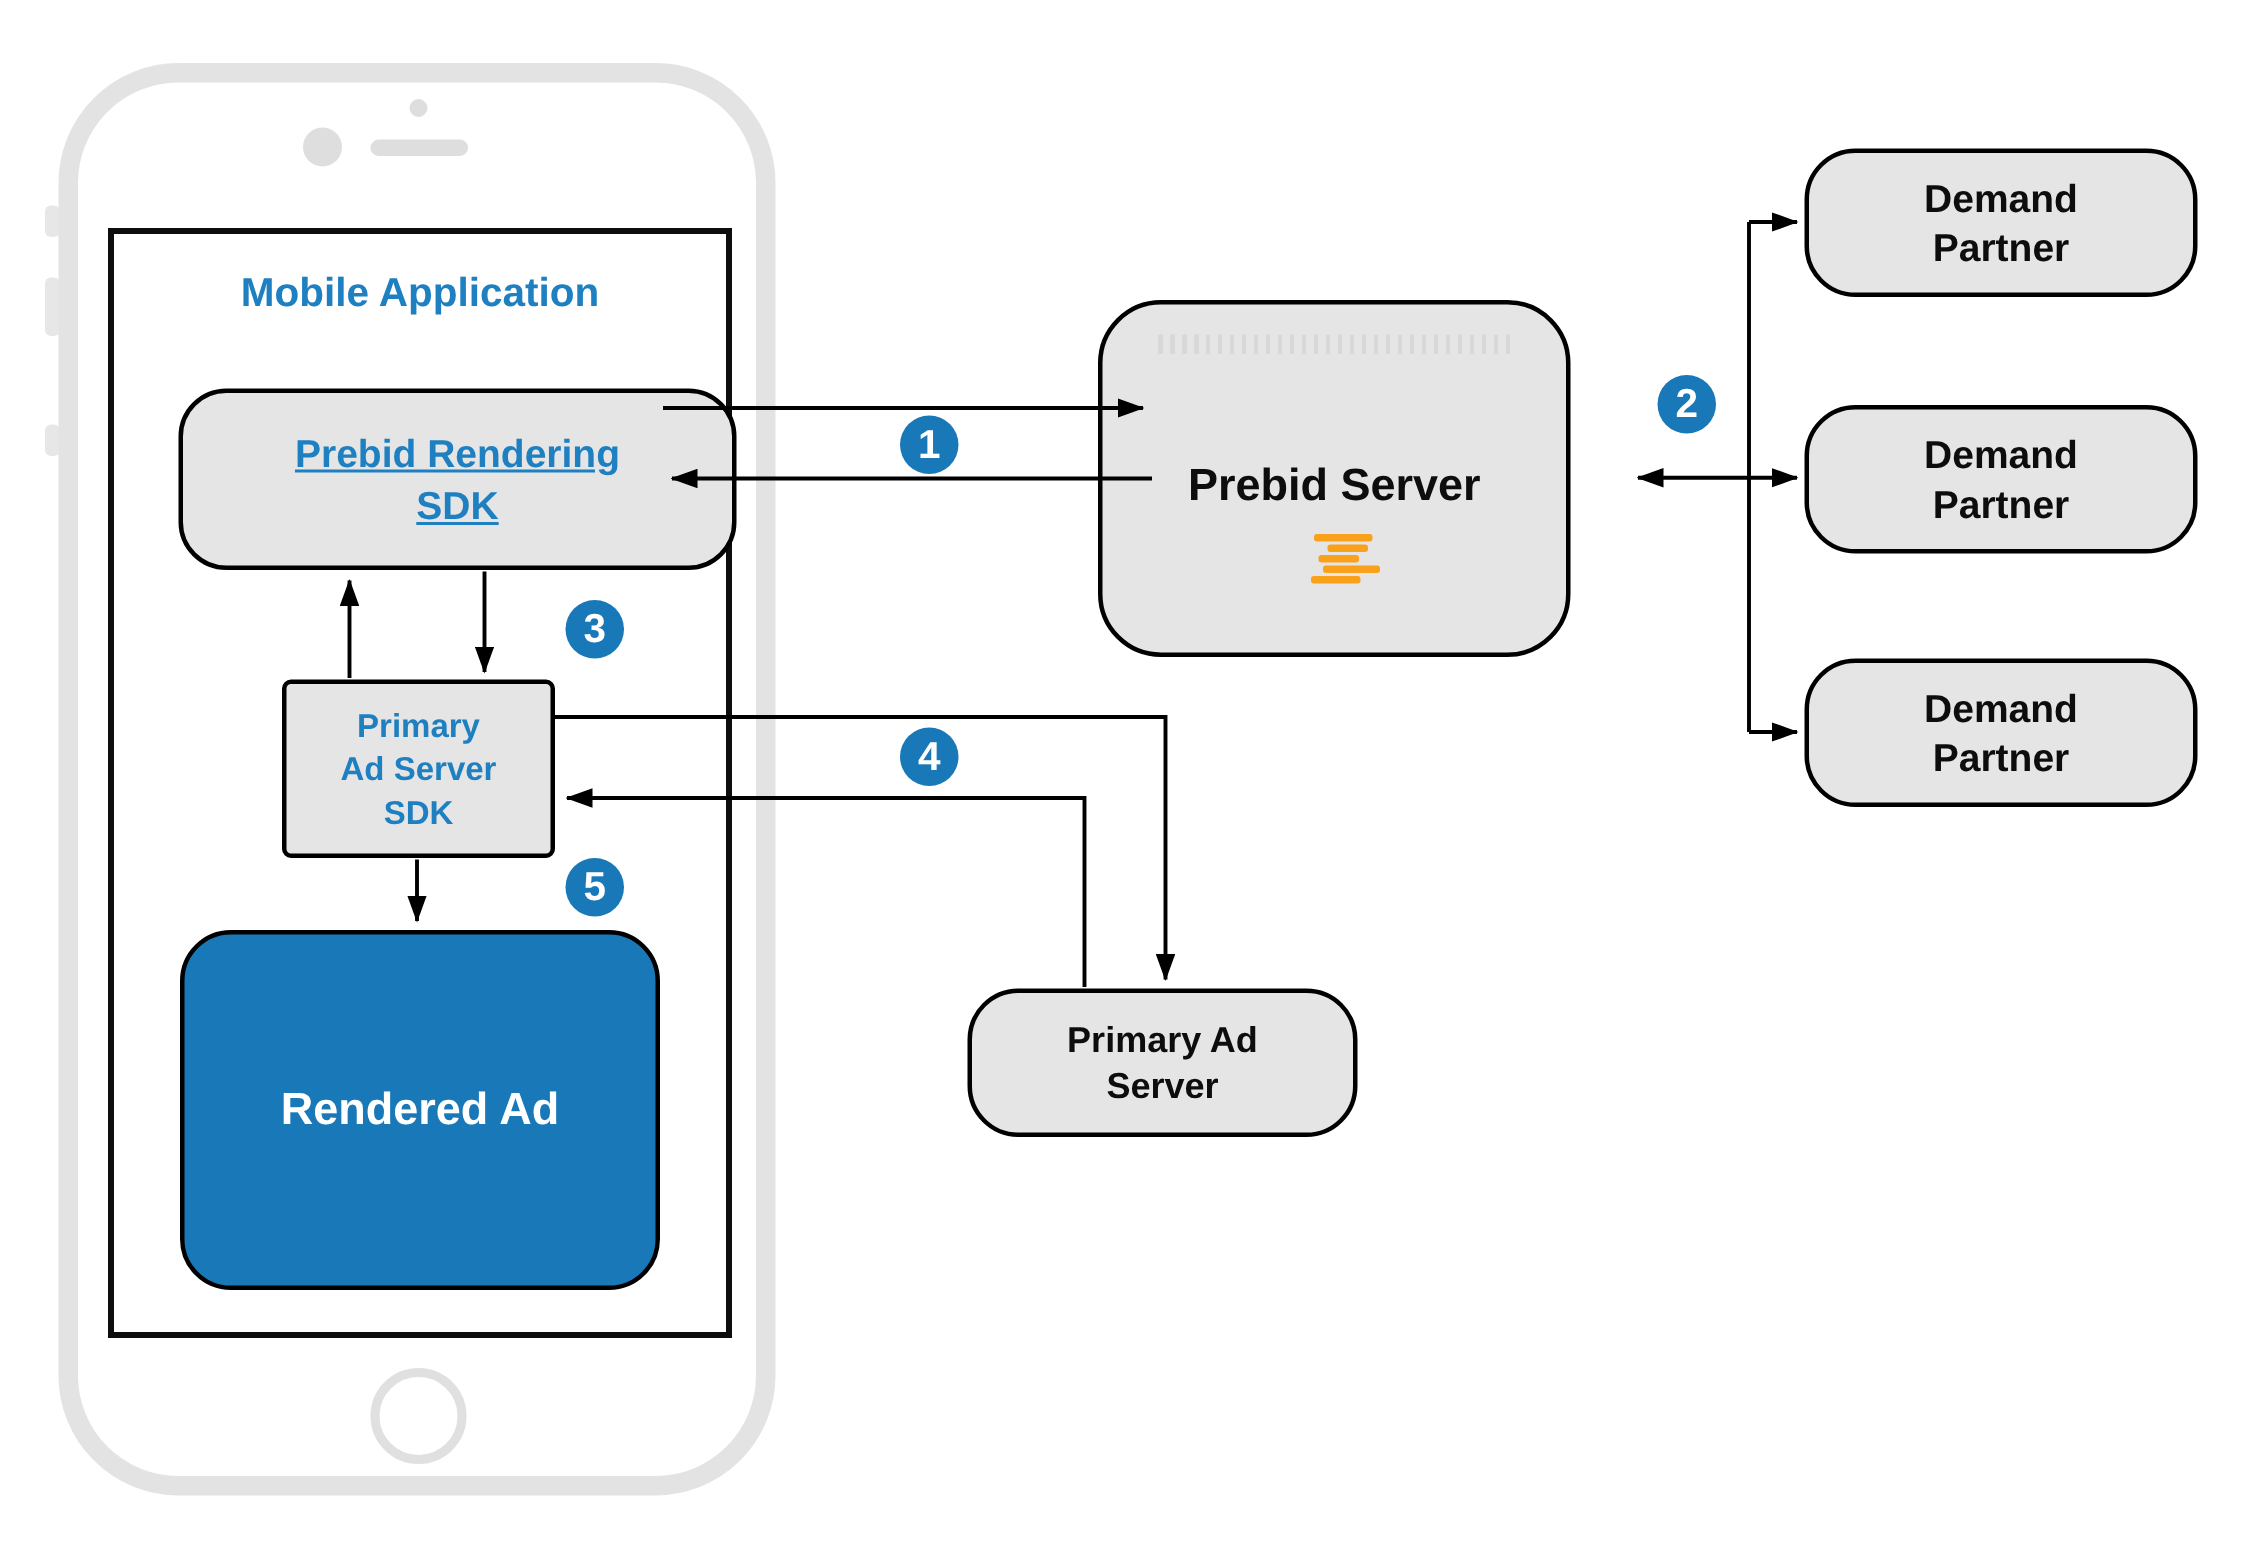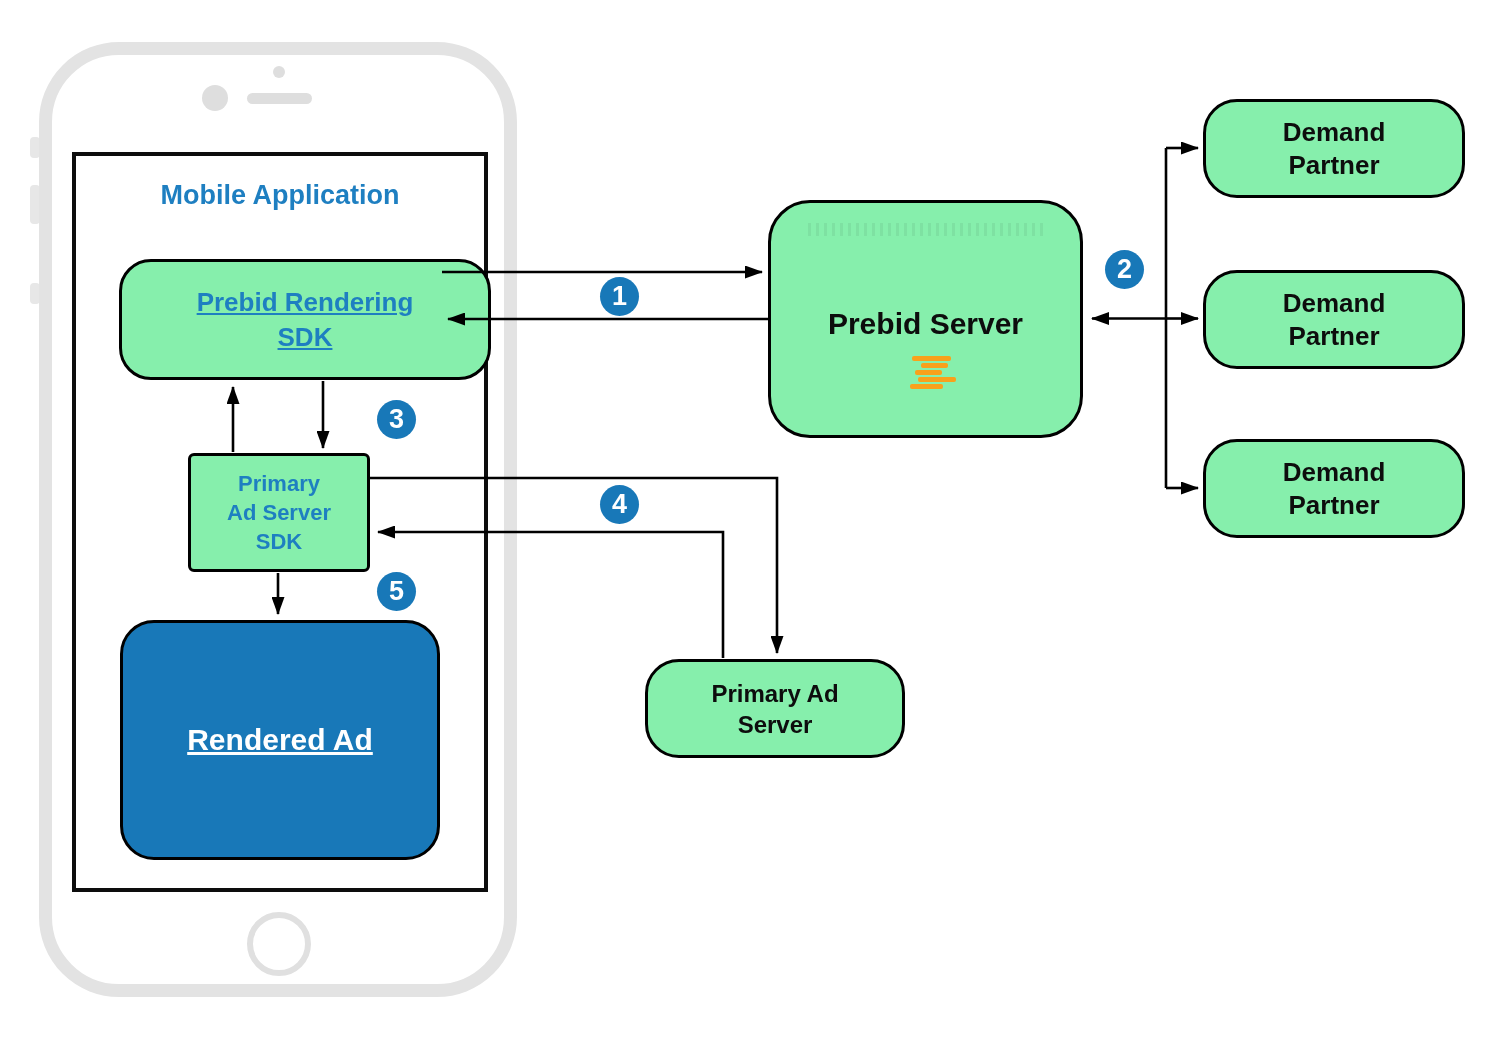--- a/index.html
+++ b/index.html
@@ -29,31 +29,31 @@
     position:absolute;left:72px;top:152px;width:416px;height:740px;
     box-sizing:border-box;border:4px solid #0d0d0d;background:#fff;
   }
   .app-title{
     margin-top:24px;text-align:center;
     font-size:27px;font-weight:bold;color:var(--accent-blue,#1e7fc1);
   }
   
   .box{
     position:absolute;box-sizing:border-box;
-    border:3px solid #000;border-radius:34px;background:#86efac;
+    border:3px solid #000;border-radius:34px;background:#e5e5e5;
     display:flex;align-items:center;justify-content:center;
     text-align:center;font-weight:bold;white-space:pre-line;
   }
   .sdk-box{left:119px;top:259px;width:372px;height:121px;border-radius:32px;
            font-size:26px;line-height:35px;color:var(--accent-blue,#1e7fc1);text-decoration:underline;}
   .psdk-box{left:188px;top:453px;width:182px;height:119px;border-radius:6px;
            font-size:22px;line-height:29px;color:var(--accent-blue,#1e7fc1);}
   .rendered-box{left:120px;top:620px;width:320px;height:240px;border-radius:34px;
-           background:var(--fill-blue,#1878b8);color:#fff;font-size:30px;text-decoration:underline;}
-  .pserver-box{left:768px;top:200px;width:315px;height:238px;border-radius:42px;color:#0d0d0d;}
+           background:var(--fill-blue,#1878b8);color:#fff;font-size:30px;}
+  .pserver-box{left:732px;top:200px;width:315px;height:238px;border-radius:42px;color:#0d0d0d;}
   .pserver-title{position:absolute;left:0;right:0;top:104px;text-align:center;
            font-size:30px;font-weight:bold;color:#0d0d0d;}
   .pas-box{left:645px;top:659px;width:260px;height:99px;
            font-size:24px;line-height:31px;color:#0d0d0d;}
   .dp-box{left:1203px;width:262px;height:99px;
            font-size:26px;line-height:33px;color:#0d0d0d;}
   .dp1{top:99px;} .dp2{top:270px;} .dp3{top:439px;}
   
   .watermark{
     position:absolute;left:37px;top:20px;width:240px;height:13px;

